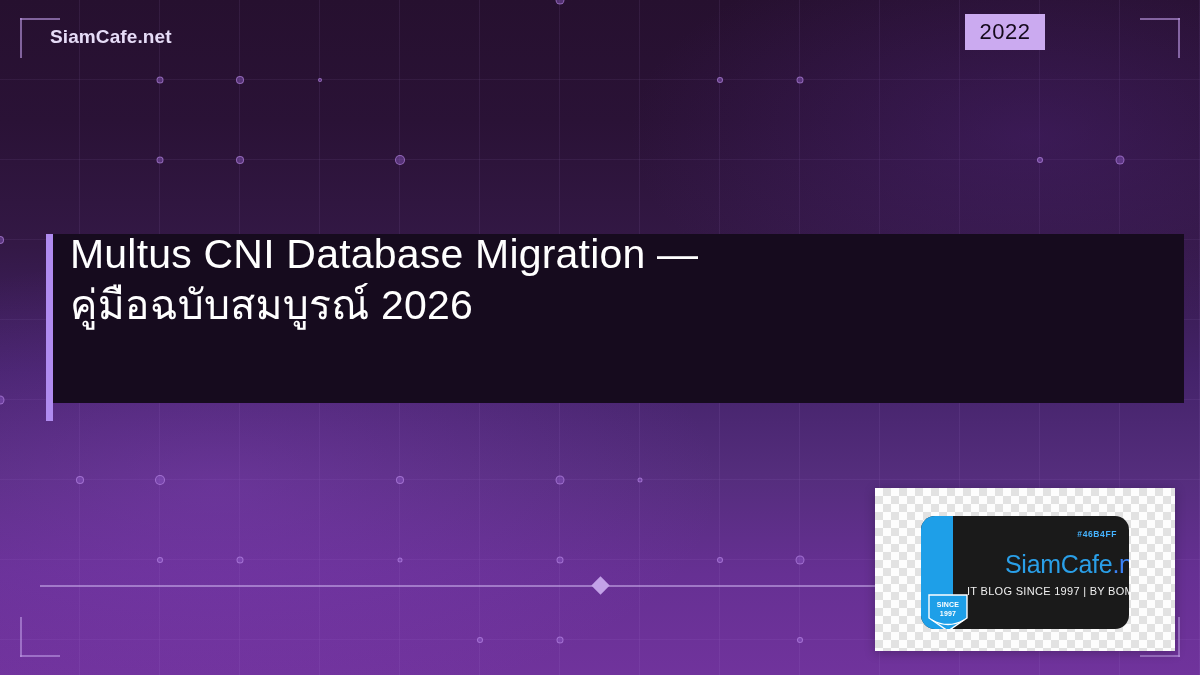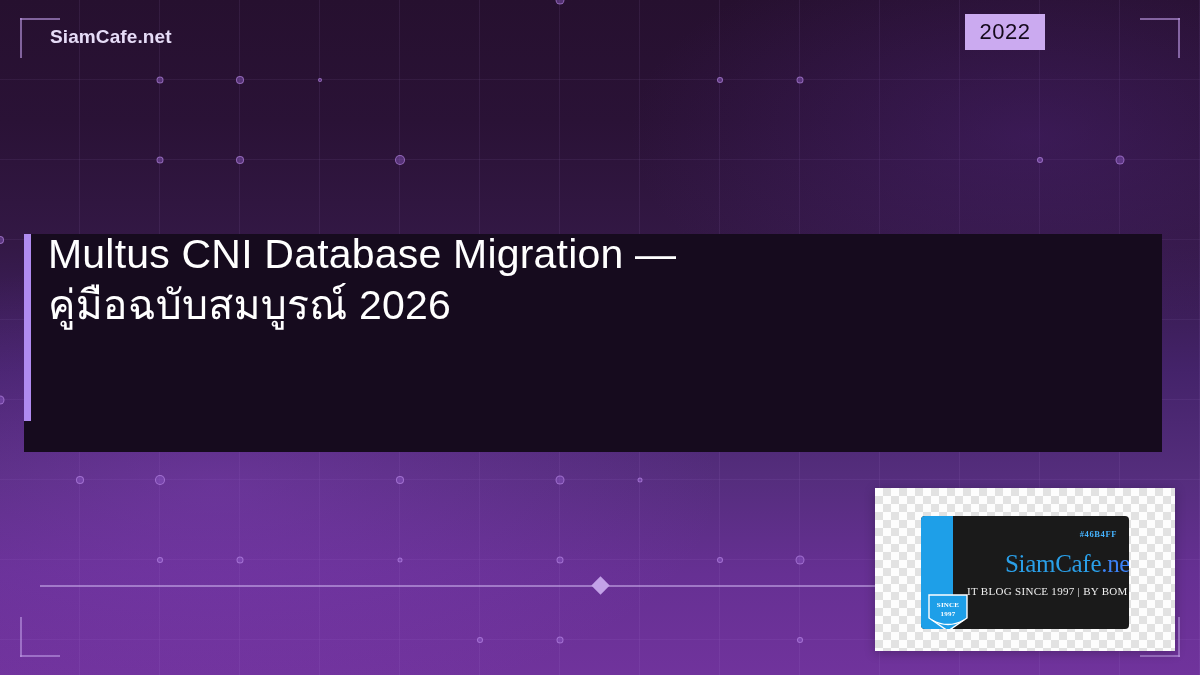--- a/index.html
+++ b/index.html
@@ -83,22 +83,22 @@
     position:absolute; right:155px; top:14px;
     width:80px; height:36px;
     background:#cbaaf0;
     display:flex; align-items:center; justify-content:center;
     color:#150a1c;
     font-size:22px; letter-spacing:0.5px;
   }
 
   
   .title-band {
-    position:absolute; left:24px; top:234px;
-    width:1138px; height:218px;
+    position:absolute; left:46px; top:234px;
+    width:1138px; height:169px;
     background:#160b1e;
   }
   .title-accent {
     position:absolute; left:0; top:0;
     width:7px; height:187px;
     background:#b08bf0;
   }
   .title-text {
     position:absolute; left:24px; top:-5px;
     width:1090px;
@@ -141,23 +141,22 @@
       linear-gradient(45deg, #e2e2e2 25%, transparent 25%, transparent 75%, #e2e2e2 75%),
       linear-gradient(45deg, #e2e2e2 25%, transparent 25%, transparent 75%, #e2e2e2 75%);
     background-size:16px 16px;
     background-position:0 0, 8px 8px;
     box-shadow:0 2px 10px rgba(0,0,0,0.25);
   }
   .logo-inner {
     position:absolute; left:46px; top:28px;
     width:208px; height:113px;
     background:#1a1a1a;
-    border-radius:4px;
+    border-radius:14px;
     overflow:hidden;
-    font-family:Liberation Serif, serif;
   }
   .logo-stripe {
     position:absolute; left:0; top:0;
     width:32px; height:113px;
     background:#1e9fe8;
   }
   .logo-hex {
     position:absolute; right:12px; top:13px;
     font-size:8.5px; font-weight:bold;
     color:#46B4FF;

